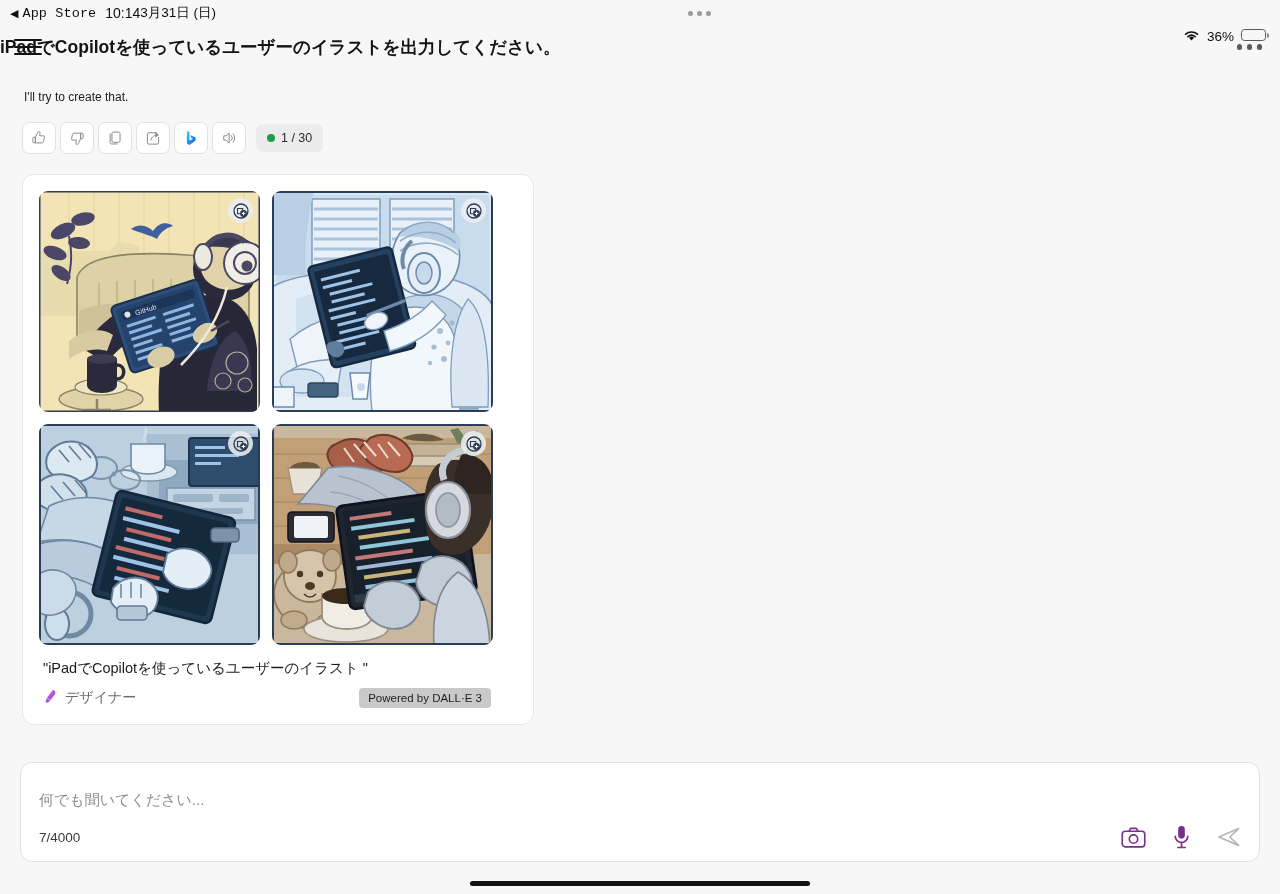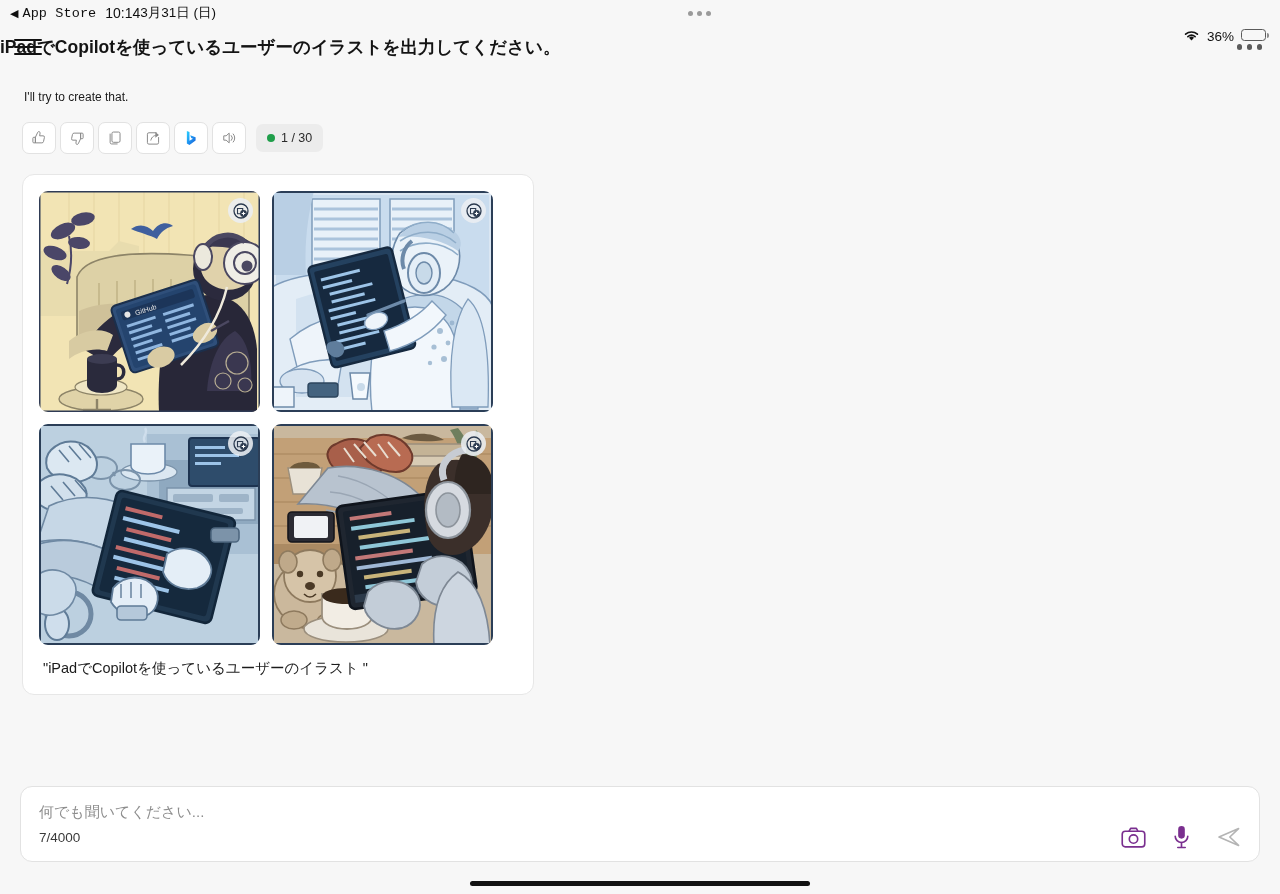--- a/index.html
+++ b/index.html
@@ -86,21 +86,21 @@
   .designer { display: flex; align-items: center; gap: 7px; }
   .designer-label { font-size: 14px; color: #6a6a6a; }
   .powered {
     margin-left: auto; background: #c9c9c9; color: #1f1f1f; font-size: 11.5px;
     border-radius: 4px; padding: 4px 9px; margin-right: 26px;
   }
   
   .composer {
     position: absolute; left: 20px; right: 20px; bottom: 32px;
     background: #fff; border: 1px solid #e2e2e2; border-radius: 12px;
-    height: 76px; padding: 16px 18px 12px 18px; display: flex; flex-direction: column;
+    height: 100px; padding: 28px 18px 12px 18px; display: flex; flex-direction: column;
   }
   .composer-placeholder { font-size: 15px; color: #8d8d8d; }
   .composer-bottom { margin-top: auto; display: flex; align-items: center; }
   .char-count { font-size: 13.5px; color: #3a3a3a; }
   .composer-icons { margin-left: auto; display: flex; align-items: center; gap: 26px; }
   .ci { cursor: pointer; display: flex; align-items: center; justify-content: center; }
   .home-indicator {
     position: absolute; bottom: 8px; left: 50%; transform: translateX(-50%);
     width: 340px; height: 5px; border-radius: 3px; background: #121212;
   }
@@ -557,20 +557,38 @@
             <circle cx="10.5" cy="10.5" r="3.4" fill="#2b3a4f"></circle>
             <path d="M10.5 8.7v3.6M8.7 10.5h3.6" stroke="#fff" stroke-width="1.1"></path>
           </svg>
         </div>
       </div>
 
     </div>
 
     <div class="caption">"iPadでCopilotを使っているユーザーのイラスト "</div>
 
+    <div class="credit-row">
+      <div class="designer">
+        <span>
+          <svg width="15" height="15" viewBox="0 0 16 16">
+            <defs>
+                <linearGradient id="brushGrad" x1="0" y1="0" x2="1" y2="1">
+              <stop offset="0%" stop-color="#e06bd8"></stop>
+                  <stop offset="100%" stop-color="#8b3fd6"></stop>
+            </linearGradient>
+              </defs>
+            <path d="M11.8 1.4c1.6 1.2 1.9 3.1.6 4.7L7.7 12 4.2 9.2 8.9 3.3c1.2-1.5 1.4-2.9 2.9-1.9z" fill="url(#brushGrad)"></path>
+            <path d="M4 9.6 7.3 12.3c-.5 1.6-2.2 2.5-3.9 2.1-.6-.2-.8-.8-.5-1.3.6-1 .9-2.3 1.1-3.5z" fill="#a04ce0"></path>
+          </svg>
+        </span>
+        <span class="designer-label">デザイナー</span>
+      </div>
+      <div class="powered">Powered by DALL·E 3</div>
+    </div>
   </div>
 </div>
 
 <div class="composer">
   <div class="composer-placeholder">何でも聞いてください...</div>
   <div class="composer-bottom">
     <span class="char-count">7/4000</span>
     <div class="composer-icons">
       <span class="ci">
         <svg width="25" height="21" viewBox="0 0 26 22">

